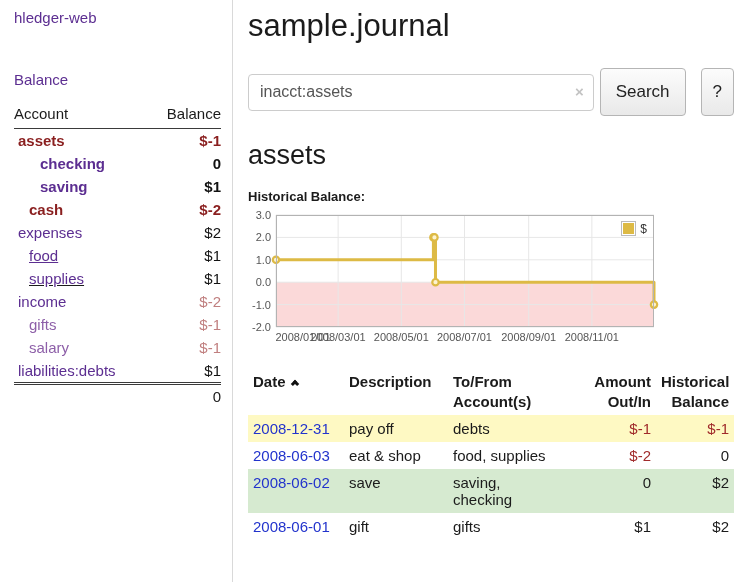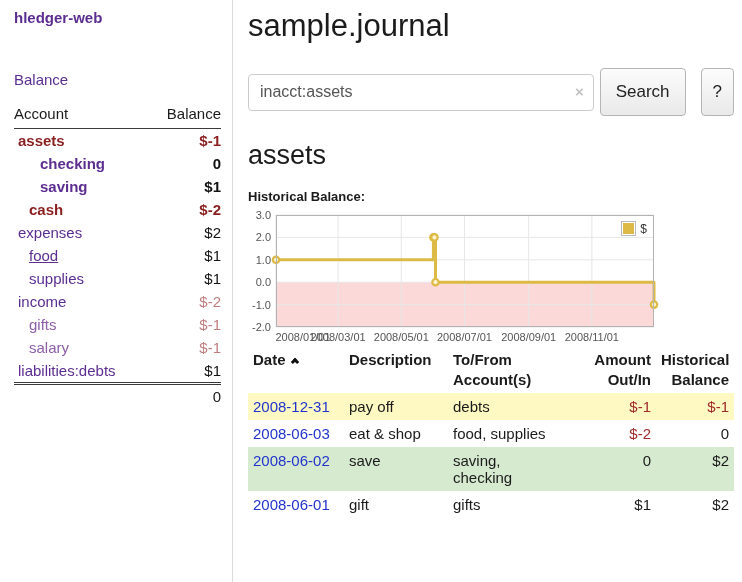--- a/index.html
+++ b/index.html
@@ -44,32 +44,32 @@
   svg.plot { display: block; overflow: visible; }
   .legend { position: absolute; top: 6px; right: 7px; display: flex; align-items: center;
             background: rgba(255,255,255,.75); }
   .legend-swatch { width: 15px; height: 15px; border: 1px solid #bbb; padding: 1px; margin-right: 4px; }
   .legend-swatch i { display: block; width: 100%; height: 100%; }
   .legend-label { font-size: 12px; color: #333; }
   .xlabels { position: relative; height: 15px; margin-top: 4px; }
   .xlabel { position: absolute; font-size: 11px; color: #555; white-space: nowrap; transform: translateX(-50%); }
 
   
-  table.register { width: 100%; border-collapse: collapse; table-layout: fixed; }
+  table.register { width: 100%; border-collapse: collapse; table-layout: fixed; margin-top: 22px; }
   table.register th { text-align: left; vertical-align: top; padding: 4px 5px; line-height: 1.3; }
   table.register td { vertical-align: top; padding: 5px 5px; white-space: pre-line; }
   table.register .num { text-align: right; }
   .sort-caret { display: inline-block; width: 6px; height: 6px; border-left: 3px solid #111;
                 border-top: 3px solid #111; transform: rotate(45deg); margin-left: 6px; }
 </style>
 </head>
 <body>
 
 <div class="sidebar">
-  <a class="app-title" style="color: rgb(92, 46, 145); font-weight: bold;">hledger-web</a>
+  <a class="app-title" style="color: rgb(92, 46, 145);">hledger-web</a>
   <a class="journal-link" style="color: rgb(92, 46, 145);">Balance</a>
   <table class="accounts">
     <thead>
       <tr>
         <th>Account</th>
         <th class="bal">Balance</th>
       </tr>
     </thead>
     <tbody>
         <tr>
@@ -90,21 +90,21 @@
         </tr>
         <tr>
           <td style="padding-left: 4px;"><a style="color: rgb(92, 46, 145);">expenses</a></td>
           <td class="bal" style="color: rgb(17, 17, 17);">$2</td>
         </tr>
         <tr>
           <td style="padding-left: 15px;"><a style="color: rgb(92, 46, 145); text-decoration: underline;">food</a></td>
           <td class="bal" style="color: rgb(17, 17, 17);">$1</td>
         </tr>
         <tr>
-          <td style="padding-left: 15px;"><a style="color: rgb(92, 46, 145);">supplies</a></td>
+          <td style="padding-left: 15px; text-decoration: underline;"><a style="color: rgb(92, 46, 145);">supplies</a></td>
           <td class="bal" style="color: rgb(17, 17, 17);">$1</td>
         </tr>
         <tr>
           <td style="padding-left: 4px;"><a style="color: rgb(92, 46, 145);">income</a></td>
           <td class="bal" style="color: rgb(192, 127, 127);">$-2</td>
         </tr>
         <tr>
           <td style="padding-left: 15px;"><a style="color: rgb(141, 95, 168);">gifts</a></td>
           <td class="bal" style="color: rgb(192, 127, 127);">$-1</td>
         </tr>

